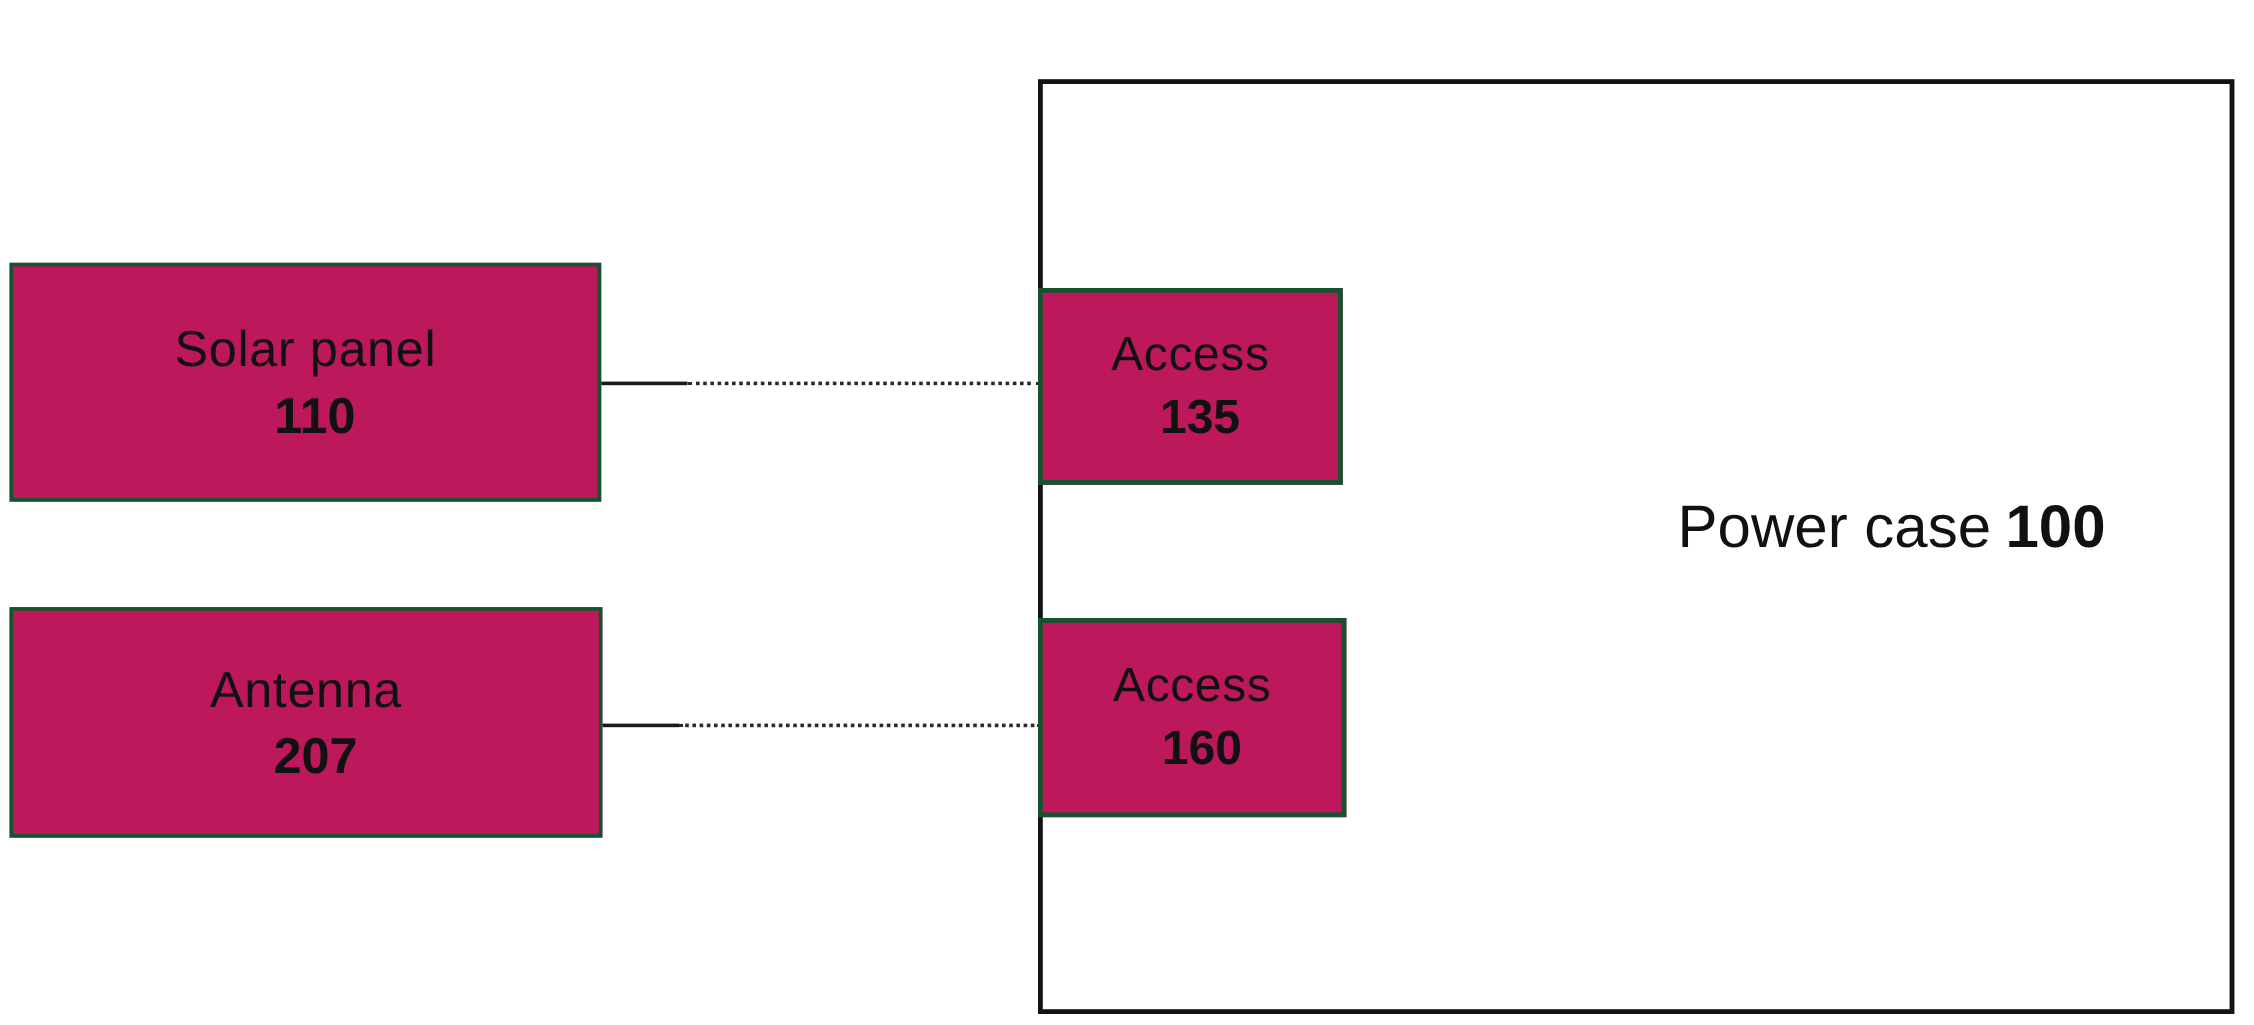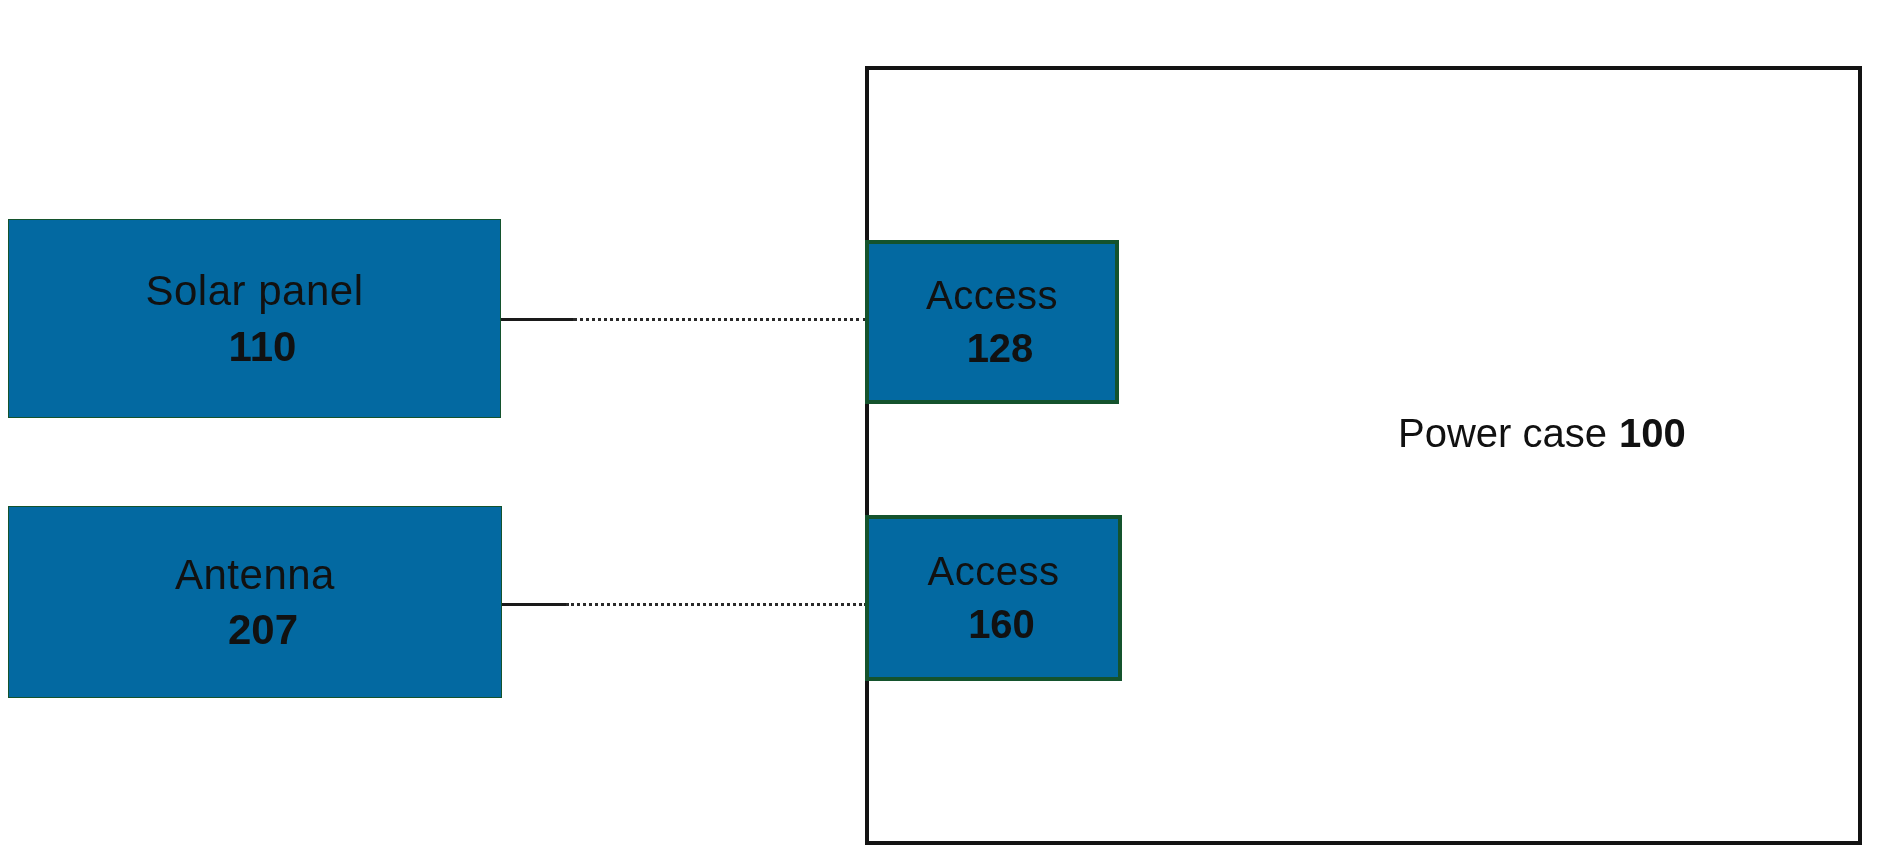--- a/index.html
+++ b/index.html
@@ -14,22 +14,22 @@
     background: #ffffff;
     overflow: hidden;
     font-family: "Liberation Sans", "DejaVu Sans", sans-serif;
     color: #111111;
   }
 
   
   .box {
     position: absolute;
     box-sizing: border-box;
-    border: 1px solid #14532d;
-    background: #0369a1;
+    border: 3px solid #14532d;
+    background: #be185d;
     display: flex;
     flex-direction: column;
     align-items: center;
     justify-content: center;
     text-align: center;
     line-height: 1.32;
   }
   .box-label {
     font-size: 42px;
     font-weight: 400;
@@ -53,21 +53,21 @@
     box-sizing: border-box;
     left: 865px; top: 66px;
     width: 997px; height: 779px;
     border: 4px solid #131313;
     background: #ffffff;
   }
   .power-case-label {
     position: absolute;
     left: 1398px;
     top: 409px;
-    font-size: 40px;
+    font-size: 50px;
     line-height: 1.2;
     white-space: nowrap;
   }
   .power-case-label .ref {
     font-weight: 700;
     margin-left: 12px;
   }
 
   
   .access-top    { left: 865px; top: 240px; width: 254px; height: 164px; border-width: 4px; }
@@ -117,21 +117,21 @@
     <div class="box-ref">110</div>
   </div>
 
   <div class="box antenna">
     <div class="box-label">Antenna</div>
     <div class="box-ref">207</div>
   </div>
 
   <div class="box access-top">
     <div class="box-label">Access</div>
-    <div class="box-ref">128</div>
+    <div class="box-ref">135</div>
   </div>
 
   <div class="box access-bottom">
     <div class="box-label">Access</div>
     <div class="box-ref">160</div>
   </div>
 
 </div>
 
 </body></html>

